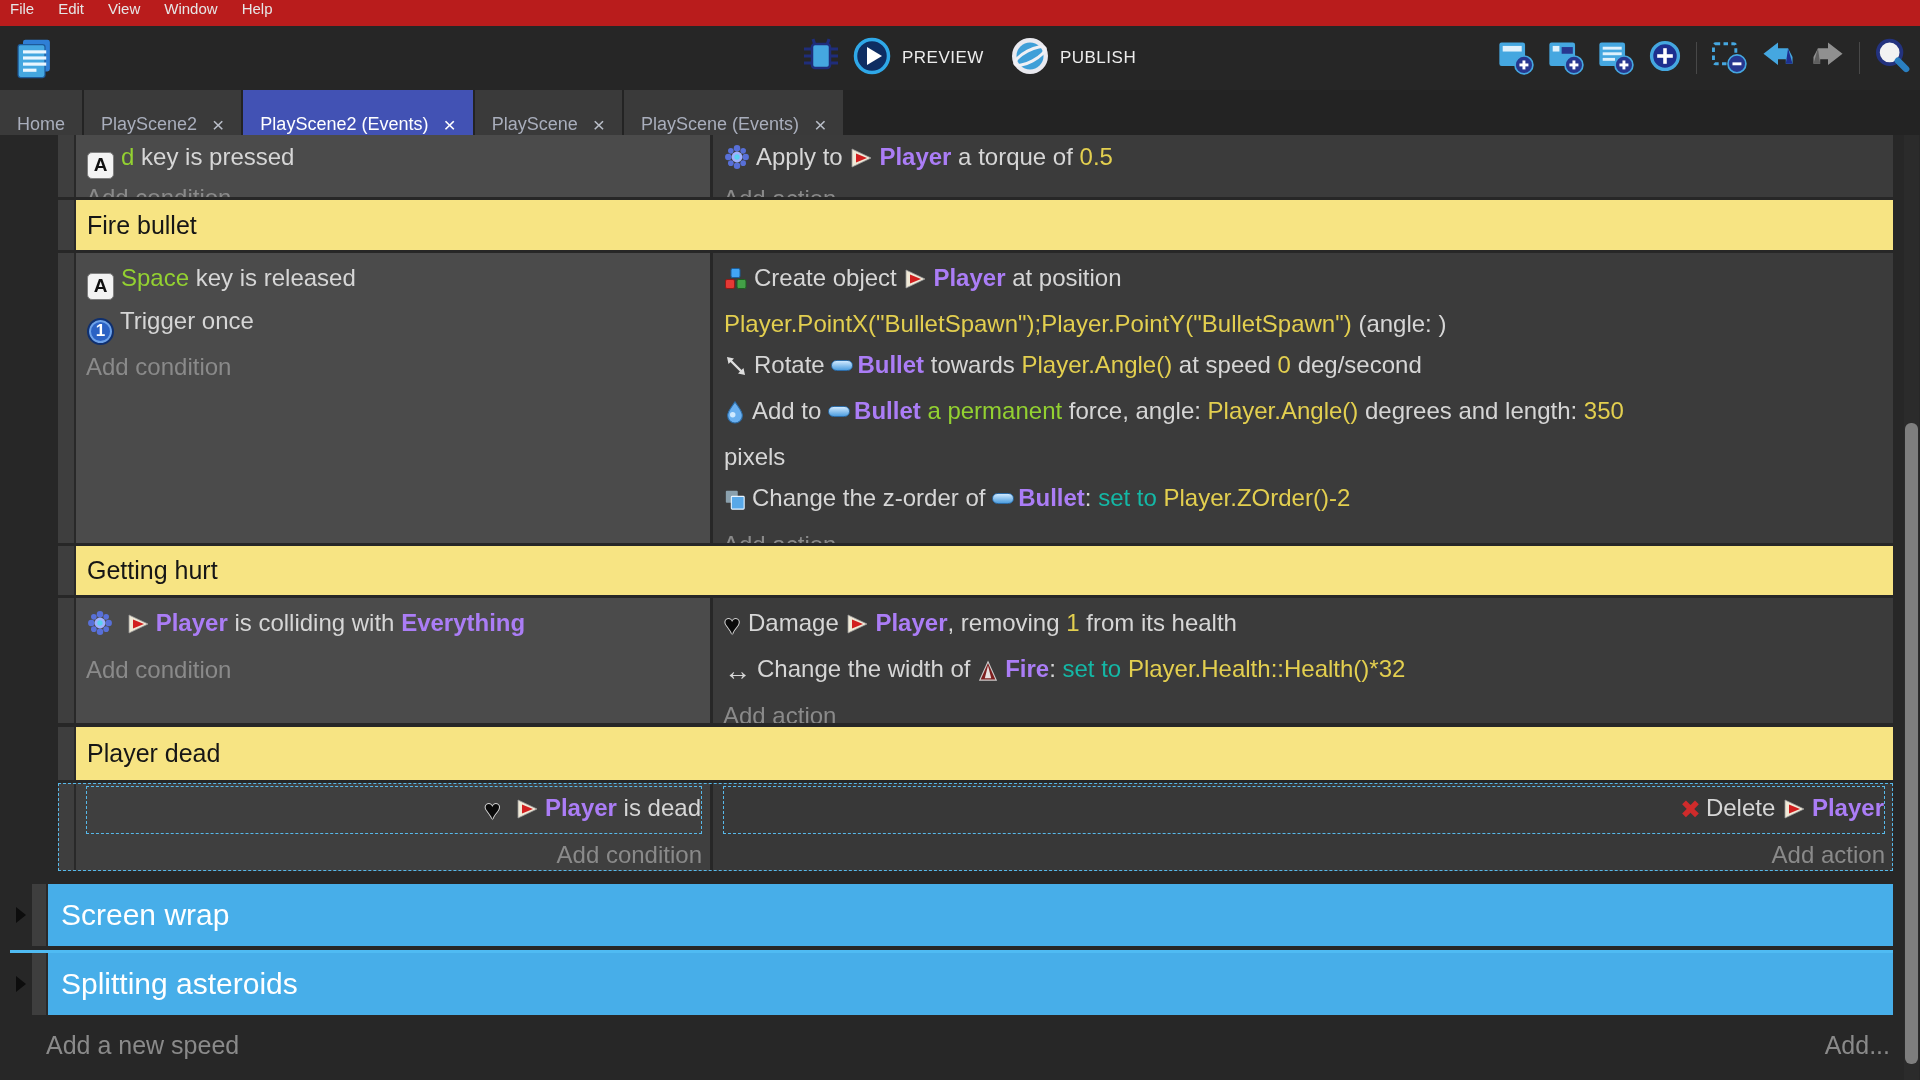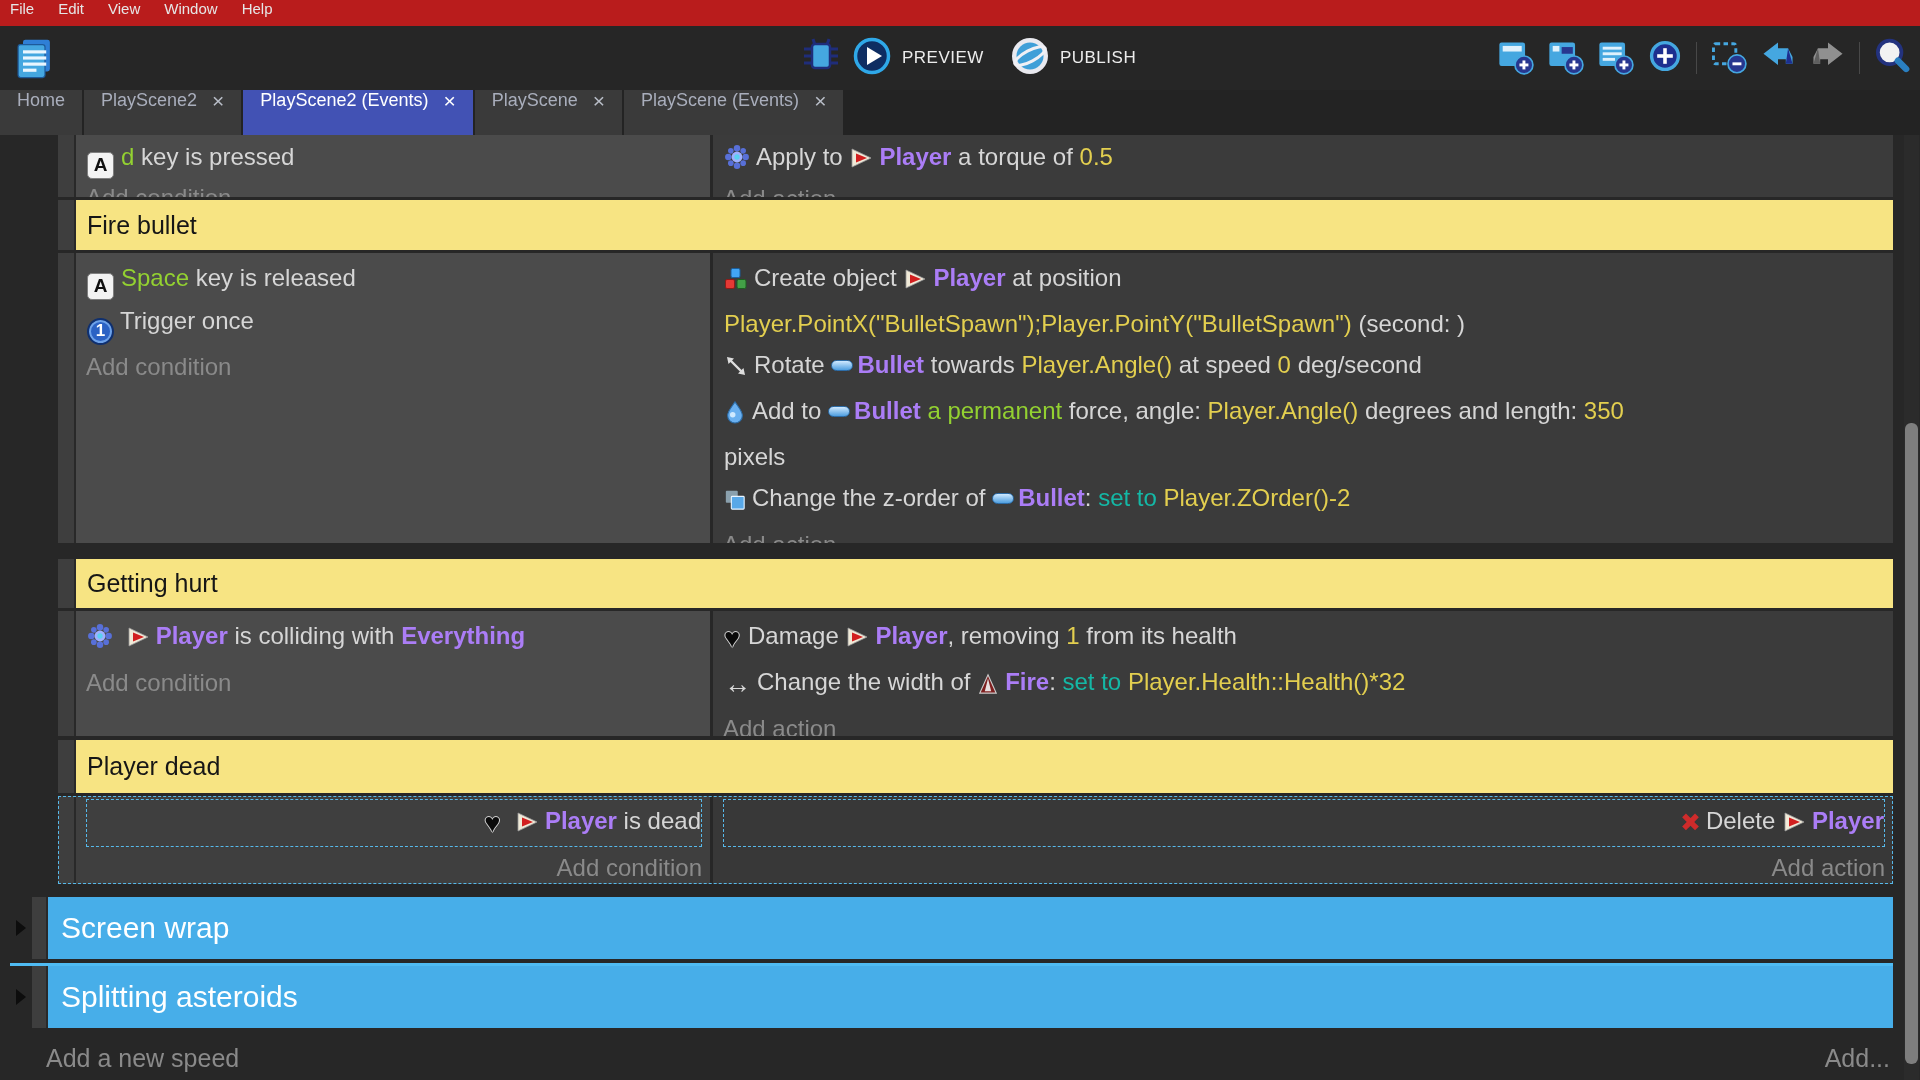--- a/index.html
+++ b/index.html
@@ -14,21 +14,21 @@
   .toolbar { height:64px; background:#262626; position:relative; }
   .tb-left { position:absolute; left:12px; top:9px; }
   .tb-center { position:absolute; left:800px; top:0; height:64px; display:flex; align-items:center; gap:10px; }
   .tb-label { color:#ececec; font-size:17px; letter-spacing:.5px; margin-right:16px; }
   .tb-right { position:absolute; right:8px; top:0; height:64px; display:flex; align-items:center; gap:12px; }
   .tb-div { width:1px; height:32px; background:#484848; }
   .tb-btn { display:flex; align-items:center; justify-content:center; }
 
   
   .tabbar { height:45px; background:#232323; display:flex; align-items:stretch; }
-  .tab { display:flex; align-items:flex-start; background:#3a3a3a; margin-right:2px; padding:0 17px; }
+  .tab { display:flex; align-items:flex-end; background:#3a3a3a; margin-right:2px; padding:0 17px; }
   .tab .tab-label { color:#a9aebc; font-size:18px; white-space:nowrap; }
   .tab .tab-close { color:#b9bec8; font-size:21px; margin-left:15px; line-height:1; }
   .tab.active { background:#4252b4; }
   .tab.active .tab-label, .tab.active .tab-close { color:#ffffff; }
 
   
   .events-area { position:relative; height:945px; background:#272727; overflow:hidden; }
   .event-row { display:flex; margin-left:58px; margin-right:27px; position:relative; }
   .gutter { width:18px; background:#3e3e3e; border-right:2px solid #292929; flex:none; }
   .cell { padding:3px 8px 0 10px; overflow:hidden; }
@@ -288,40 +288,40 @@
         <div class="cell act">
           <div class="lines-wrap">
             <div class="line" style="line-height: 41px;"><span class="ic ic-svg"><svg width="24" height="24" viewBox="0 0 24 24">
                   <rect x="7" y="1.5" width="9" height="9" rx="1.5" fill="#42a5f5" stroke="#1a5f9e"></rect>
                   <rect x="1.5" y="12.5" width="9" height="9" rx="1.5" fill="#e53935" stroke="#8e1b18"></rect>
                   <rect x="13" y="12.5" width="9" height="9" rx="1.5" fill="#43a047" stroke="#1d5e20"></rect>
                 </svg></span><span class="seg-t">Create object </span><span class="ic ic-svg"><svg width="24" height="24" viewBox="0 0 24 24">
                   <polygon points="3,3 22,12 3,21" fill="#f0ead8" stroke="#9a9a9a" stroke-width="0.8"></polygon>
                   <polygon points="7,7.5 18,12 7,16.5" fill="#d21f1f"></polygon>
                 </svg></span><span class="seg-obj">Player</span><span class="seg-t"> at position</span></div>
-            <div class="line" style="line-height: 41px;"><span class="seg-expr">Player.PointX("BulletSpawn");Player.PointY("BulletSpawn")</span><span class="seg-t"> (second: )</span></div>
+            <div class="line" style="line-height: 41px;"><span class="seg-expr">Player.PointX("BulletSpawn");Player.PointY("BulletSpawn")</span><span class="seg-t"> (angle: )</span></div>
             <div class="line" style="line-height: 41px;"><span class="ic ic-svg"><svg width="24" height="24" viewBox="0 0 24 24">
                   <line x1="5" y1="5" x2="19" y2="19" stroke="#dddddd" stroke-width="2.4"></line>
                   <polygon points="3,3 10,4.5 4.5,10" fill="#dddddd"></polygon>
                   <polygon points="21,21 14,19.5 19.5,14" fill="#dddddd"></polygon>
                 </svg></span><span class="seg-t">Rotate </span><span class="ic ic-bullet"></span><span class="seg-obj">Bullet</span><span class="seg-t"> towards </span><span class="seg-expr">Player.Angle()</span><span class="seg-t"> at speed </span><span class="seg-expr">0</span><span class="seg-t"> deg/second</span></div>
             <div class="line" style="line-height: 41px;"><span class="ic ic-svg"><svg width="22" height="24" viewBox="0 0 24 24">
                   <path d="M12,1 C16,7 20,11 20,16 a8,8 0 1,1 -16,0 C4,11 8,7 12,1 Z" fill="#6ab0f0" stroke="#2d6da8" stroke-width="1.2"></path>
                   <circle cx="9.5" cy="15" r="3" fill="#cfe9ff"></circle>
                 </svg></span><span class="seg-t">Add to </span><span class="ic ic-bullet"></span><span class="seg-obj">Bullet</span><span class="seg-kw"> a permanent</span><span class="seg-t"> force, angle: </span><span class="seg-expr">Player.Angle()</span><span class="seg-t"> degrees and length: </span><span class="seg-expr">350</span></div>
             <div class="line" style="line-height: 41px;"><span class="seg-t">pixels</span></div>
             <div class="line" style="line-height: 41px;"><span class="ic ic-svg"><svg width="22" height="22" viewBox="0 0 24 24">
                   <rect x="2" y="2" width="13" height="13" rx="1" fill="#8aa0ad"></rect>
                   <rect x="8" y="8" width="14" height="14" rx="1" fill="#58a8e8" stroke="#e8f4ff" stroke-width="1.2"></rect>
                 </svg></span><span class="seg-t">Change the z-order of </span><span class="ic ic-bullet"></span><span class="seg-obj">Bullet</span><span class="seg-t">: </span><span class="seg-setto">set to </span><span class="seg-expr">Player.ZOrder()-2</span></div>
           </div>
           <div class="add-link" style="line-height: 41px;">Add action</div>
         </div>
       </div>
-      <div class="comment-row" style="height: 49px; margin-top: 16px;">
+      <div class="comment-row" style="height: 49px; margin-top: 3px;">
         <div class="gutter"></div>
         <div class="comment-bar">Getting hurt</div>
       </div>
       <div class="event-row" style="height: 125px; margin-top: 3px;">
         <div class="gutter"></div>
         <div class="cell cond">
           <div class="lines-wrap">
             <div class="line" style="line-height: 41px;"><span class="ic ic-svg"><svg width="26" height="26" viewBox="0 0 24 24">
                   <g fill="#5870d8">
                     <circle cx="12" cy="4" r="3"></circle>

